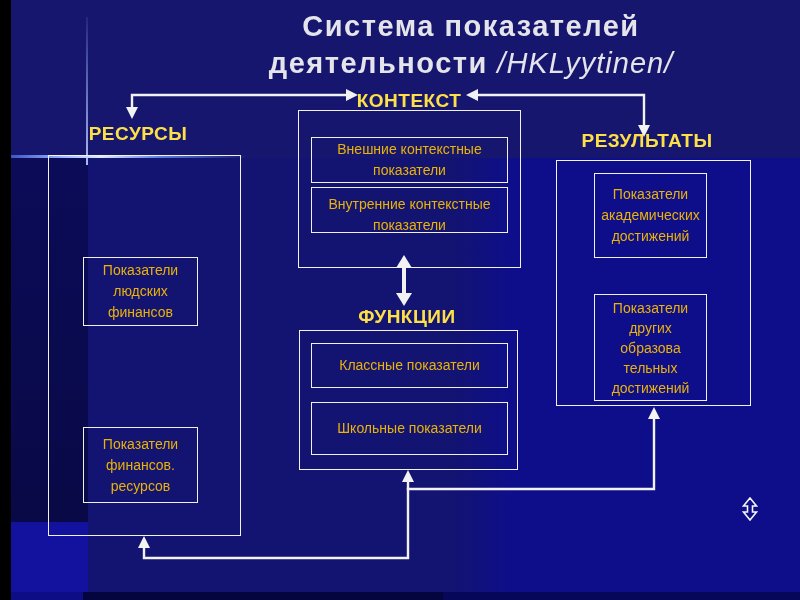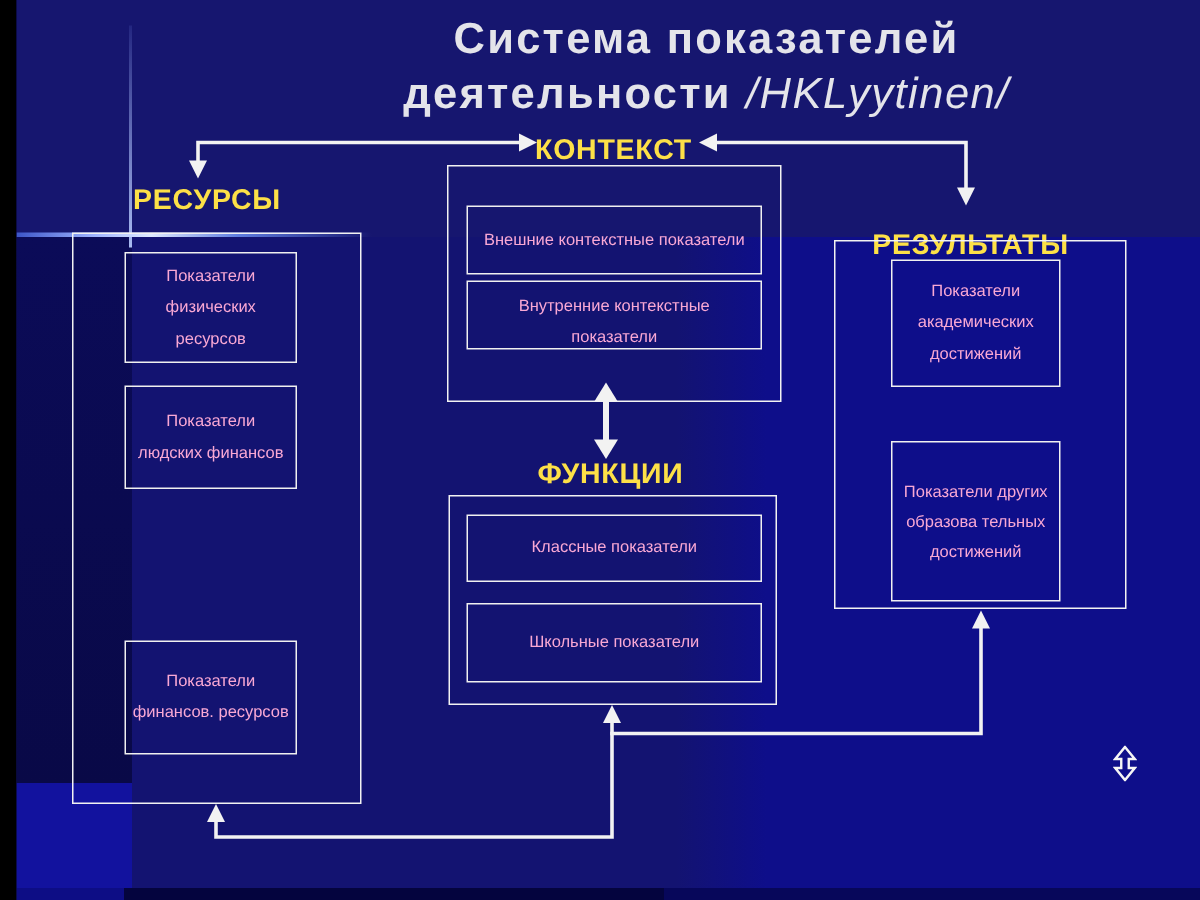--- a/index.html
+++ b/index.html
@@ -31,21 +31,21 @@
 
   
   .title { position:absolute; left:130px; right:10px; top:8px; text-align:center;
            color:#e4e4ea; font-weight:bold; font-size:29px; line-height:37px; letter-spacing:1.5px; }
   .title .auth { font-style:italic; font-weight:normal; letter-spacing:1px; }
 
   
   .gbox { position:absolute; border:1.5px solid #f2f2f2; }
   .ibox { position:absolute; border:1.5px solid #f0f0f0; display:flex;
           align-items:center; justify-content:center; text-align:center;
-          color:#f9a8d4; font-size:11px; line-height:21px; padding:0 4px; }
+          color:#eab308; font-size:14px; line-height:21px; padding:0 4px; }
   .ibox.overflow { align-items:flex-start; padding-top:6px; }
   .hlabel { position:absolute; color:#fde047; font-weight:bold; font-size:19px;
             text-align:center; letter-spacing:.5px; }
 
   
   .wires, .navicon { position:absolute; left:0; top:0; }
   .navicon { left:731px; top:497px; cursor:pointer; }
 </style>
 </head>
 <body>
@@ -64,28 +64,27 @@
     <div>Система показателей</div>
     <div>
       <span>деятельности</span>
       <span class="auth">/HKLyytinen/</span>
     </div>
   </div>
 
   <div class="hlabel" style="left:338px;top:90px;width:120px;">КОНТЕКСТ</div>
   <div class="hlabel" style="left:67px;top:123px;width:120px;">РЕСУРСЫ</div>
   <div class="hlabel" style="left:336px;top:306px;width:120px;">ФУНКЦИИ</div>
-  <div class="hlabel" style="left:566px;top:153px;width:140px;">РЕЗУЛЬТАТЫ</div>
+  <div class="hlabel" style="left:566px;top:130px;width:140px;">РЕЗУЛЬТАТЫ</div>
 
   <div class="gbox" style="left:287px;top:110px;width:223px;height:158px;"></div>
   <div class="ibox" style="left:300px;top:137px;width:197px;height:46px;">Внешние контекстные показатели</div>
   <div class="ibox overflow" style="left:300px;top:187px;width:197px;height:46px;">Внутренние контекстные показатели</div>
 
   <div class="gbox" style="left:37px;top:155px;width:193px;height:381px;"></div>
-  <div class="ibox" style="left:72px;top:168px;width:115px;height:74px;">Показатели физических ресурсов</div>
   <div class="ibox" style="left:72px;top:257px;width:115px;height:69px;">Показатели людских финансов</div>
   <div class="ibox" style="left:72px;top:427px;width:115px;height:76px;">Показатели финансов. ресурсов</div>
 
   <div class="gbox" style="left:288px;top:330px;width:219px;height:140px;"></div>
   <div class="ibox" style="left:300px;top:343px;width:197px;height:45px;">Классные показатели</div>
   <div class="ibox" style="left:300px;top:402px;width:197px;height:53px;">Школьные показатели</div>
 
   <div class="gbox" style="left:545px;top:160px;width:195px;height:246px;"></div>
   <div class="ibox" style="left:583px;top:173px;width:113px;height:85px;">Показатели академических достижений</div>
   <div class="ibox" style="left:583px;top:294px;width:113px;height:107px;line-height:20px;">Показатели других образова тельных достижений</div>

